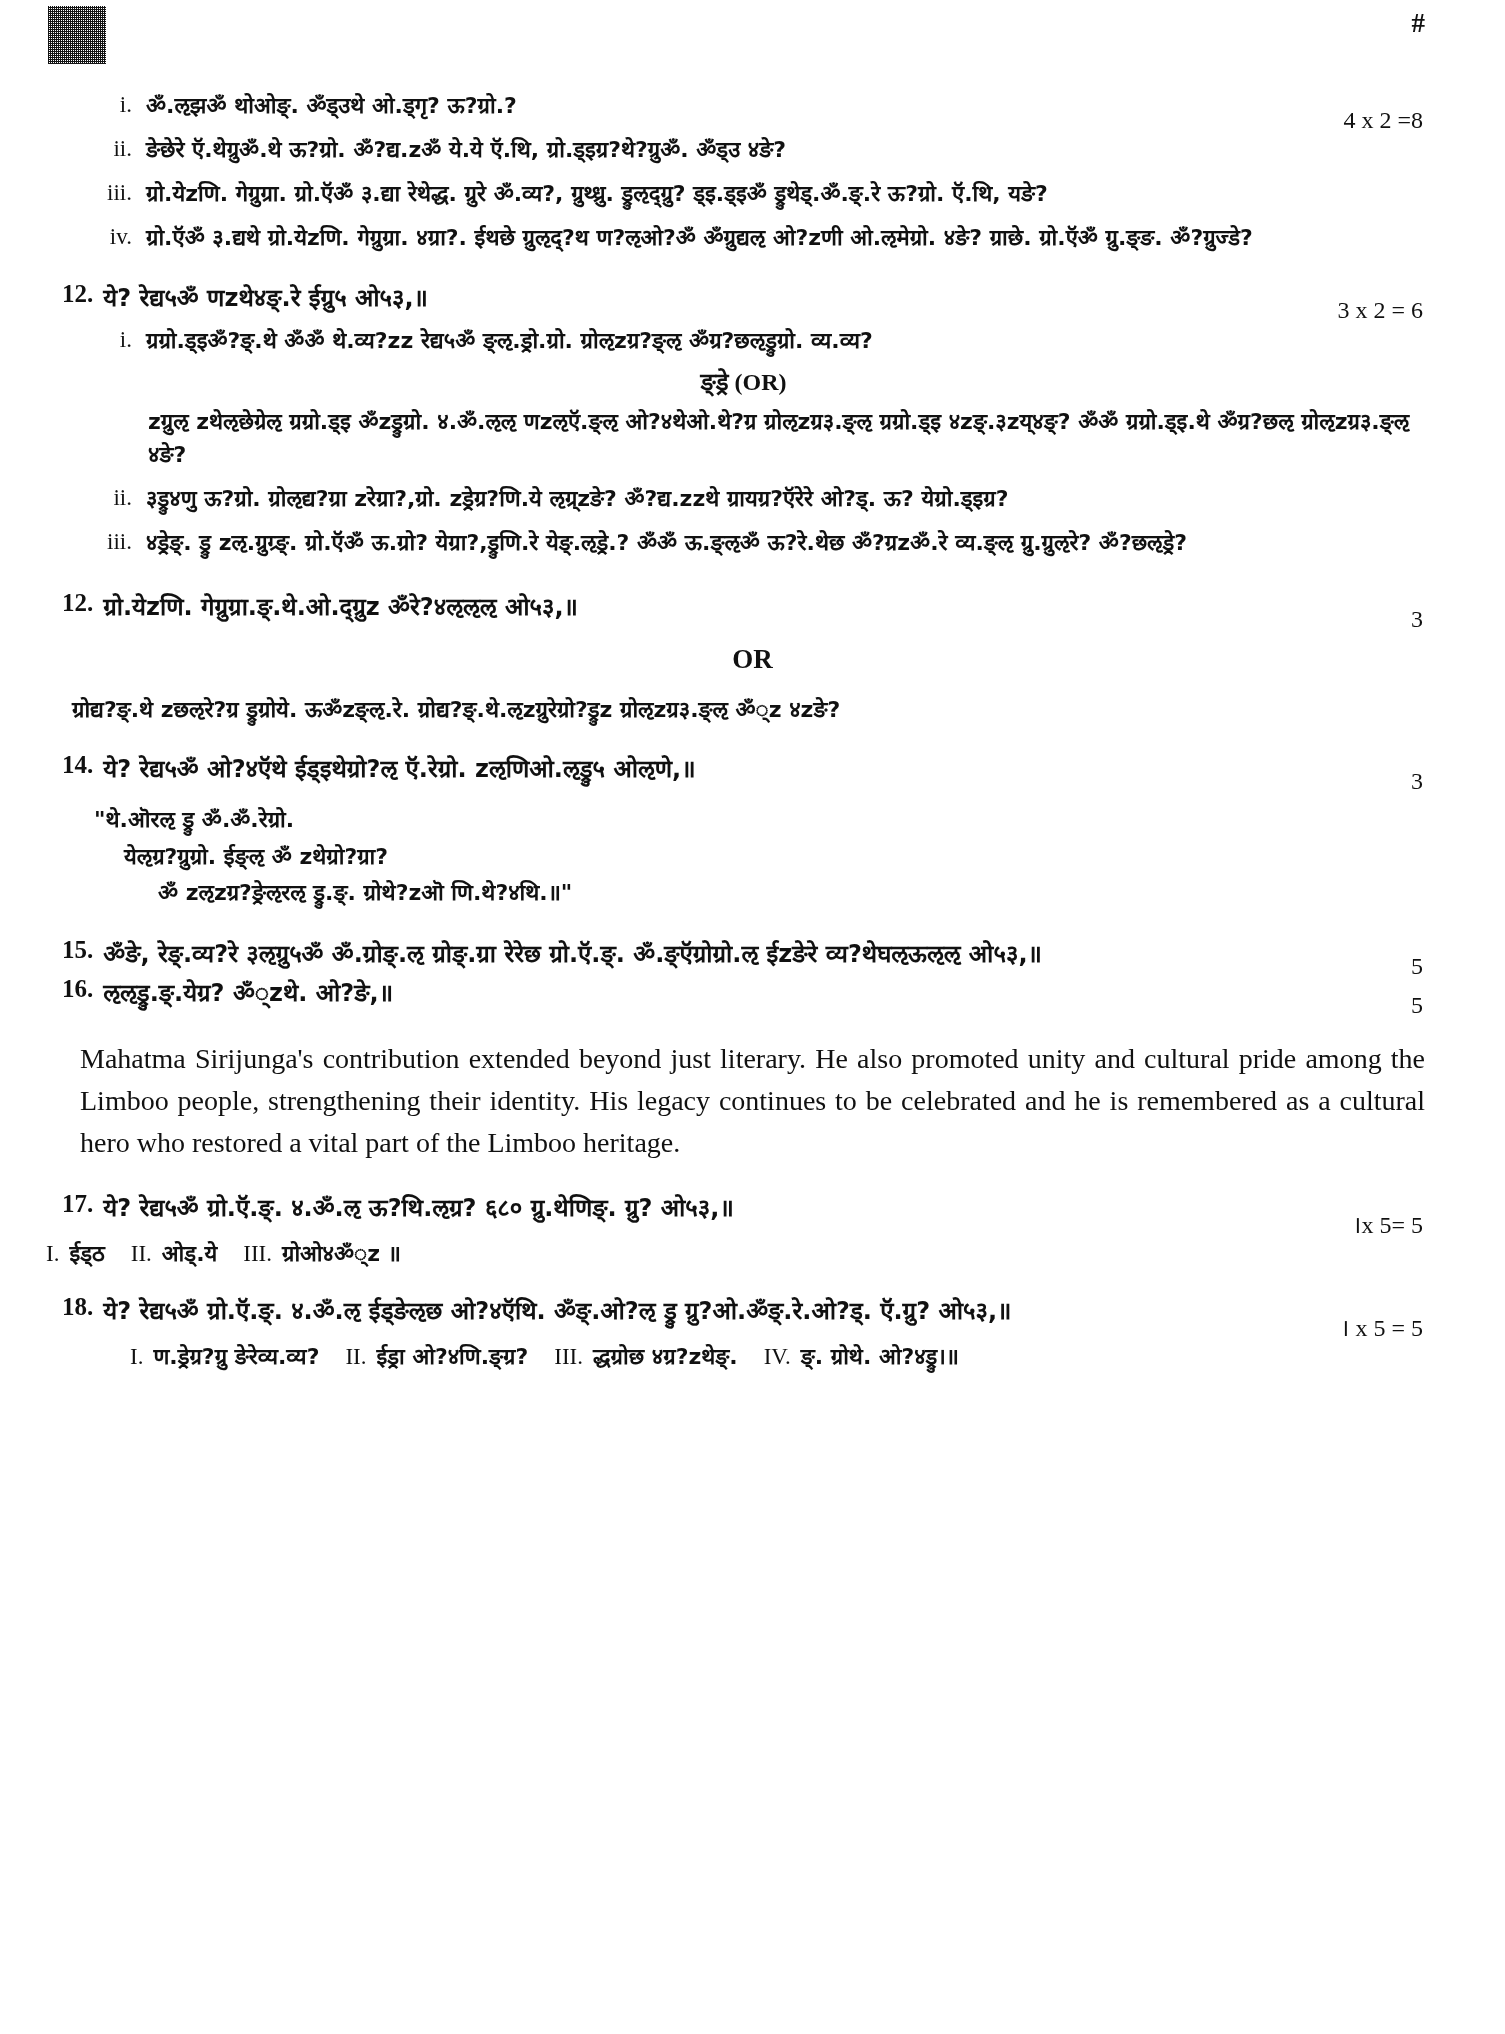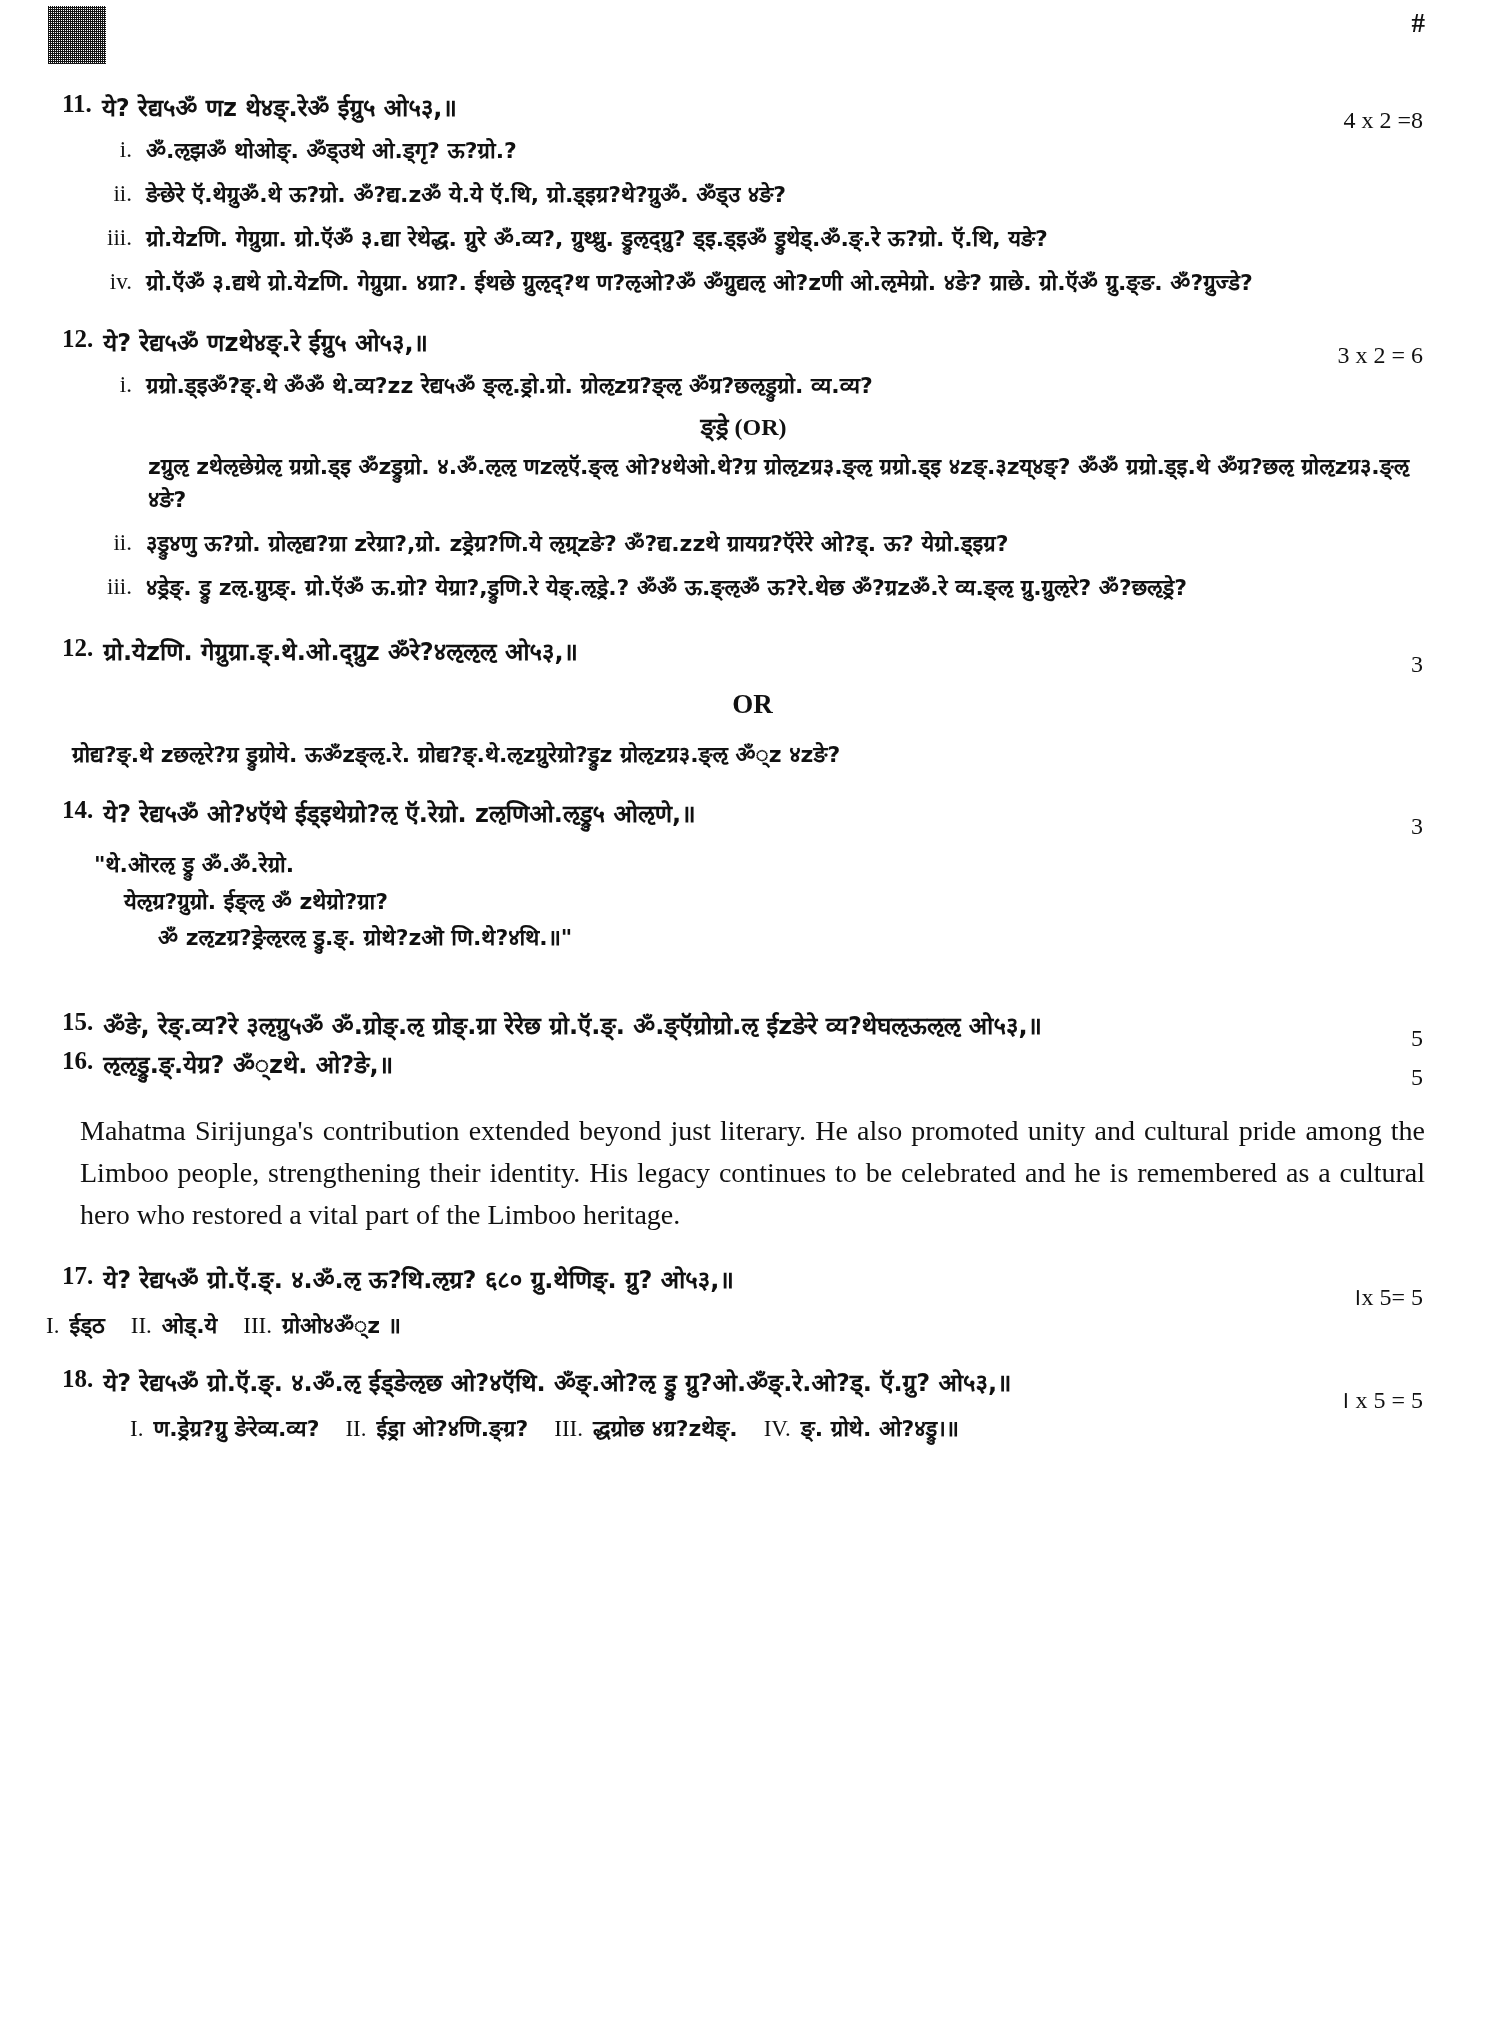--- a/index.html
+++ b/index.html
@@ -185,24 +185,20 @@
 <body>
 
 <div class="page">
 
   <div class="hdr">
     <div class="qr"></div>
     <div class="hash">#</div>
   </div>
 
   <div class="qrow">
-    <div class="qline">
-      <span class="qnum">11.</span>
-      <span class="qtext">ये? रेद्य५ॐ णz थे४ङ्.रेॐ ईग्रु५ ओ५३,॥</span>
-    </div>
     <div class="marks">4 x 2 =8</div>
     <ul class="subs">
       <li class="sub">
         <span class="rn">i.</span>
         <span class="body">ॐ.ऌझॐ थोओङ्. ॐड्उथे ओ.ड्गृ? ऊ?ग्रो.?</span>
       </li>
       <li class="sub">
         <span class="rn">ii.</span>
         <span class="body">ङेछेरे ऍ.थेग्रुॐ.थे ऊ?ग्रो. ॐ?द्य.zॐ ये.ये ऍ.थि, ग्रो.ड्इग्र?थे?ग्रुॐ. ॐड्उ ४ङे?</span>
       </li>
@@ -259,21 +255,21 @@
       <span class="qtext">ये? रेद्य५ॐ ओ?४ऍथे ईड्इथेग्रो?ऌ ऍ.रेग्रो. zऌणिओ.ऌड्रु५ ओऌणे,॥</span>
     </div>
     <div class="marks">3</div>
   </div>
   <div class="poem">
     <div class="l1">"थे.ऒरऌ ड्रु ॐ.ॐ.रेग्रो.</div>
     <div class="l2">येऌग्र?ग्रुग्रो. ईङ्ऌ ॐ zथेग्रो?ग्रा?</div>
     <div class="l3">ॐ zऌzग्र?ङ्रेऌरऌ ड्रु.ङ्. ग्रोथे?zऒ णि.थे?४थि.॥"</div>
   </div>
 
-  <div class="qrow" style="margin-top:52px;">
+  <div class="qrow" style="margin-top:25px;">
     <div class="qline">
       <span class="qnum">15.</span>
       <span class="qtext">ॐङे, रेङ्.व्य?रे ३ऌग्रु५ॐ ॐ.ग्रोङ्.ऌ ग्रोङ्.ग्रा रेरेछ ग्रो.ऍ.ङ्. ॐ.ङ्ऍग्रोग्रो.ऌ ईzङेरे व्य?थेघऌऊऌऌ ओ५३,॥</span>
     </div>
     <div class="marks">5</div>
   </div>
 
   <div class="qrow tight">
     <div class="qline">
       <span class="qnum">16.</span>

